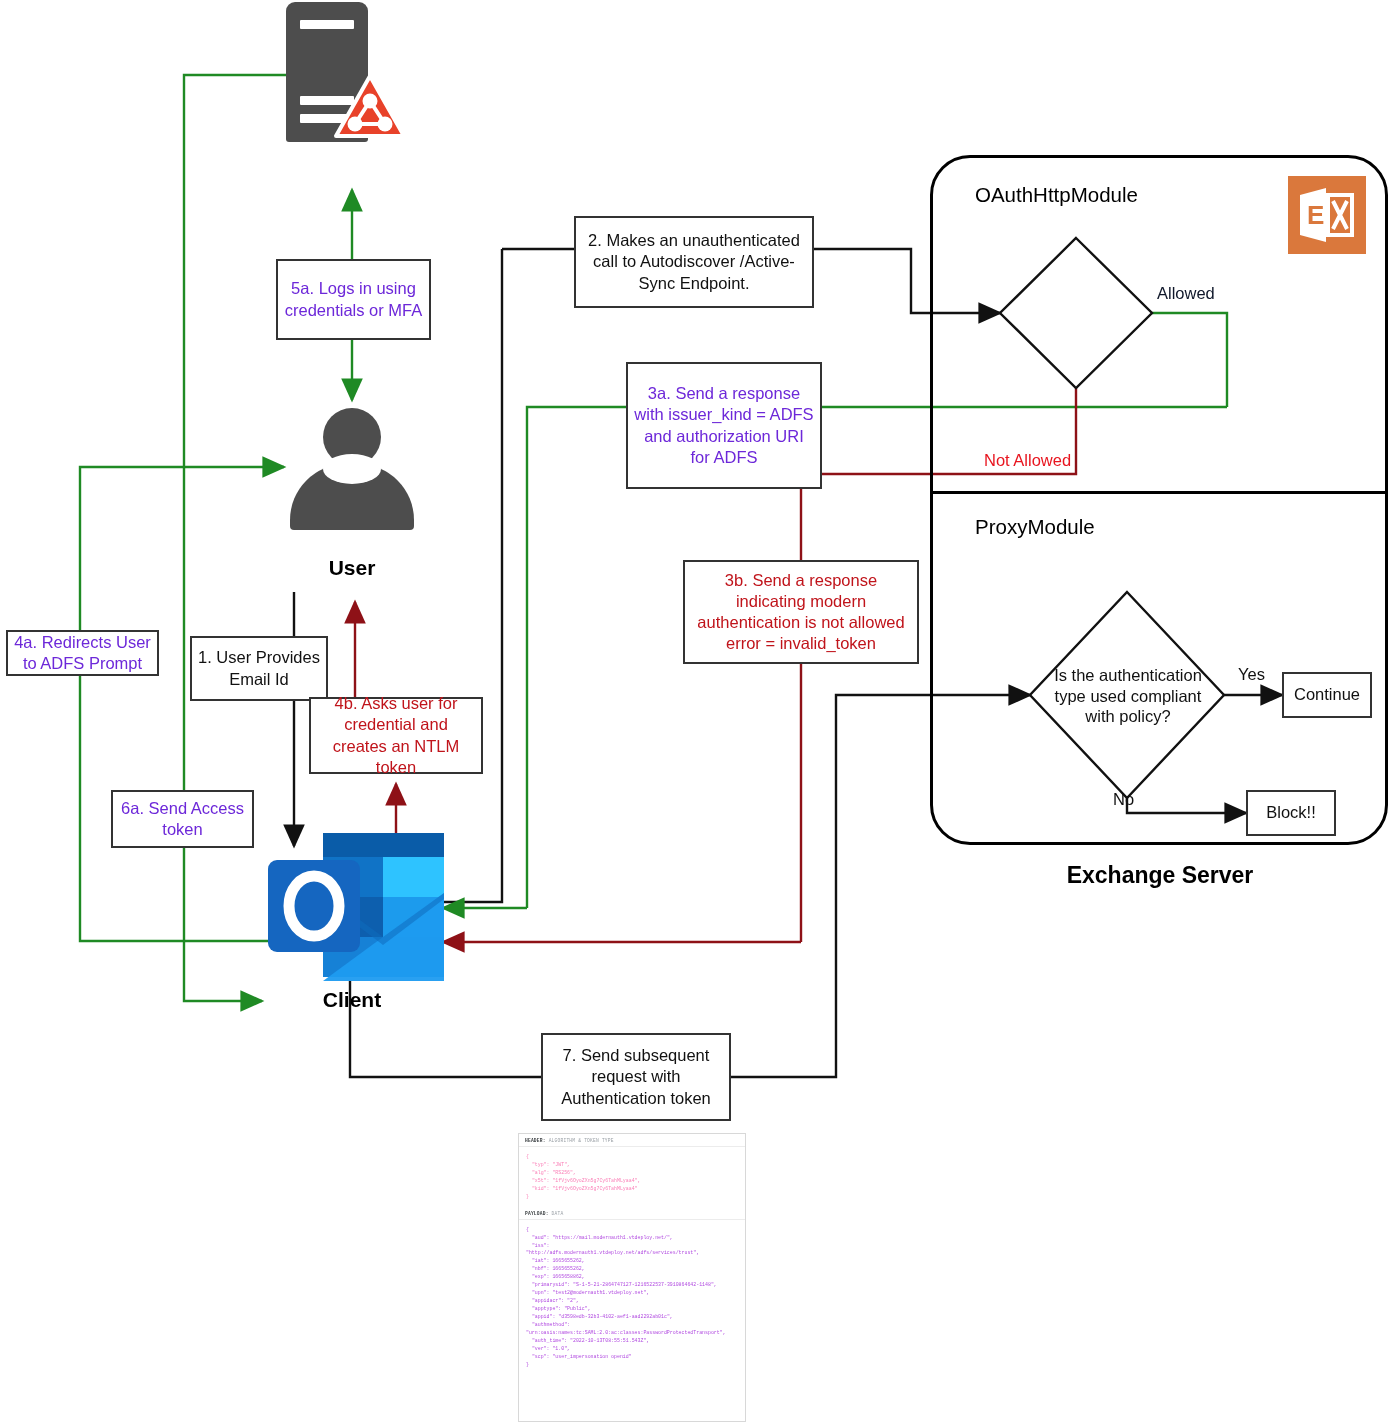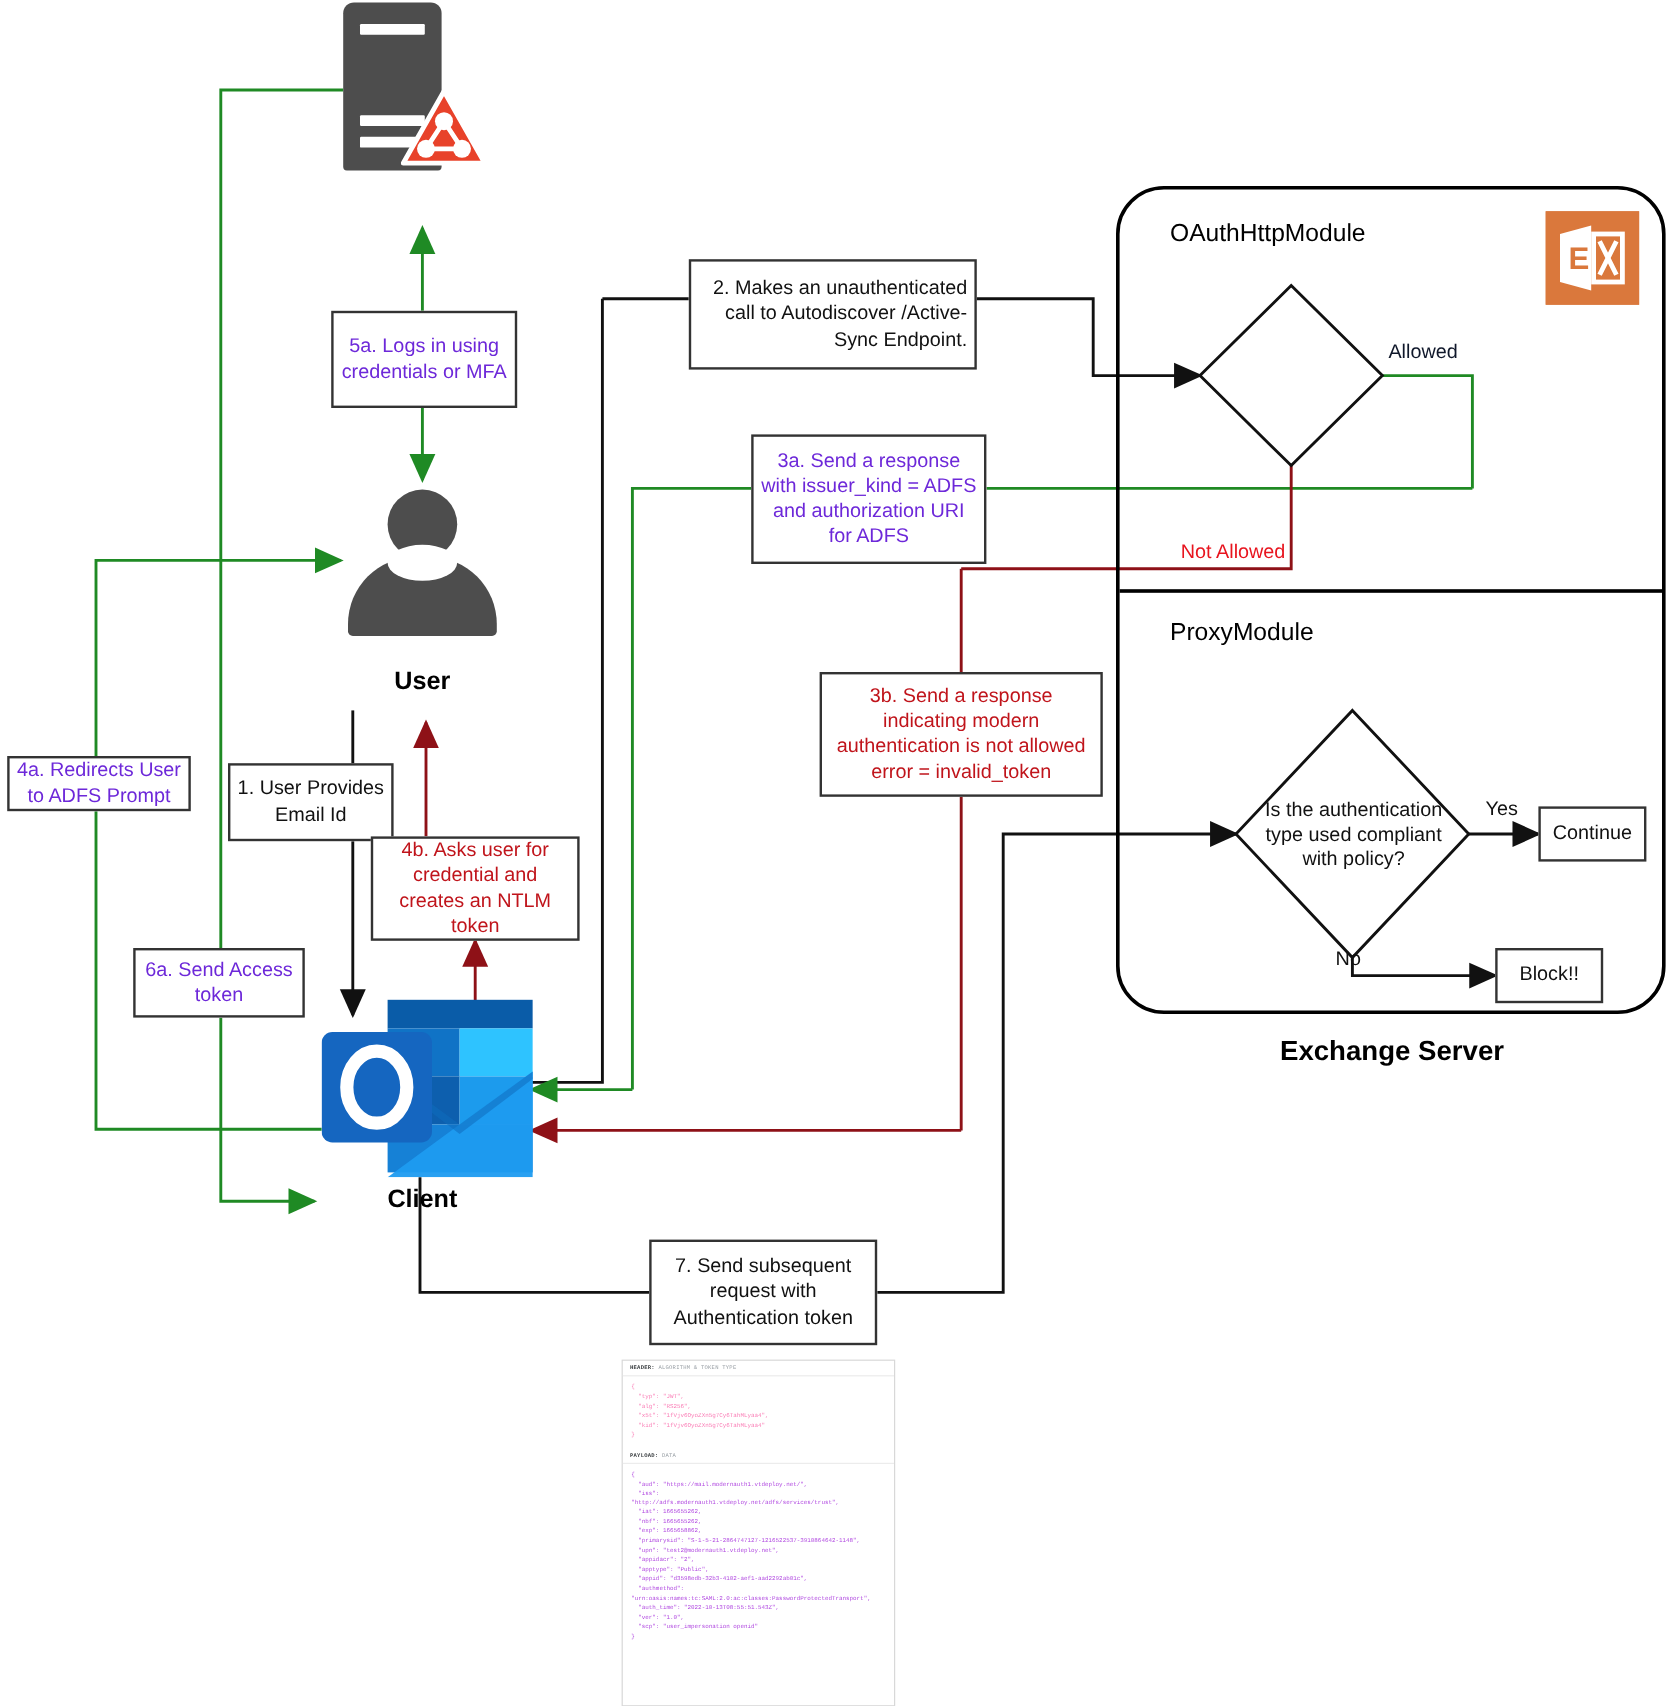--- a/index.html
+++ b/index.html
@@ -178,29 +178,29 @@
   <div class="edgelabel green" style="left:1157px;top:284px;">Allowed</div>
   <div class="edgelabel red" style="left:984px;top:451px;">Not Allowed</div>
   <div class="edgelabel black" style="left:1238px;top:665px;">Yes</div>
   <div class="edgelabel black" style="left:1113px;top:790px;">No</div>
 
   <div class="nodebox black" style="left:1282px;top:672px;width:90px;height:46px;">Continue</div>
   <div class="nodebox black" style="left:1246px;top:790px;width:90px;height:46px;">Block!!</div>
 
   <div class="nodebox black" style="left:190px;top:636px;width:138px;height:65px;">1. User Provides Email Id</div>
 
-  <div class="nodebox black" style="left:574px;top:216px;width:240px;height:92px;text-align:right;">2. Makes an unauthenticated call to Autodiscover /Active-Sync Endpoint.</div>
-
-  <div class="nodebox green" style="left:626px;top:362px;width:196px;height:108px;">3a. Send a response with issuer_kind = ADFS and authorization URI for ADFS</div>
+  <div class="nodebox black" style="left:574px;top:216px;width:240px;height:92px;">2. Makes an unauthenticated call to Autodiscover /Active-Sync Endpoint.</div>
+
+  <div class="nodebox green" style="left:626px;top:362px;width:196px;height:127px;">3a. Send a response with issuer_kind = ADFS and authorization URI for ADFS</div>
 
   <div class="nodebox red" style="left:683px;top:560px;width:236px;height:104px;">3b. Send a response indicating modern authentication is not allowed error = invalid_token</div>
 
   <div class="nodebox green" style="left:6px;top:630px;width:153px;height:46px;">4a. Redirects User to ADFS Prompt</div>
 
-  <div class="nodebox red" style="left:309px;top:697px;width:174px;height:87px;">4b. Asks user for credential and creates an NTLM token</div>
+  <div class="nodebox red" style="left:309px;top:697px;width:174px;height:77px;">4b. Asks user for credential and creates an NTLM token</div>
 
   <div class="nodebox green" style="left:276px;top:259px;width:155px;height:81px;">5a. Logs in using credentials or MFA</div>
 
   <div class="nodebox green" style="left:111px;top:790px;width:143px;height:58px;">6a. Send Access token</div>
 
   <div class="nodebox black" style="left:541px;top:1033px;width:190px;height:88px;">7. Send subsequent request with Authentication token</div>
 
   <div id="jwt-panel">
     <div class="jwt-sec-label">
       <b>HEADER:</b><span> ALGORITHM &amp; TOKEN TYPE</span>

